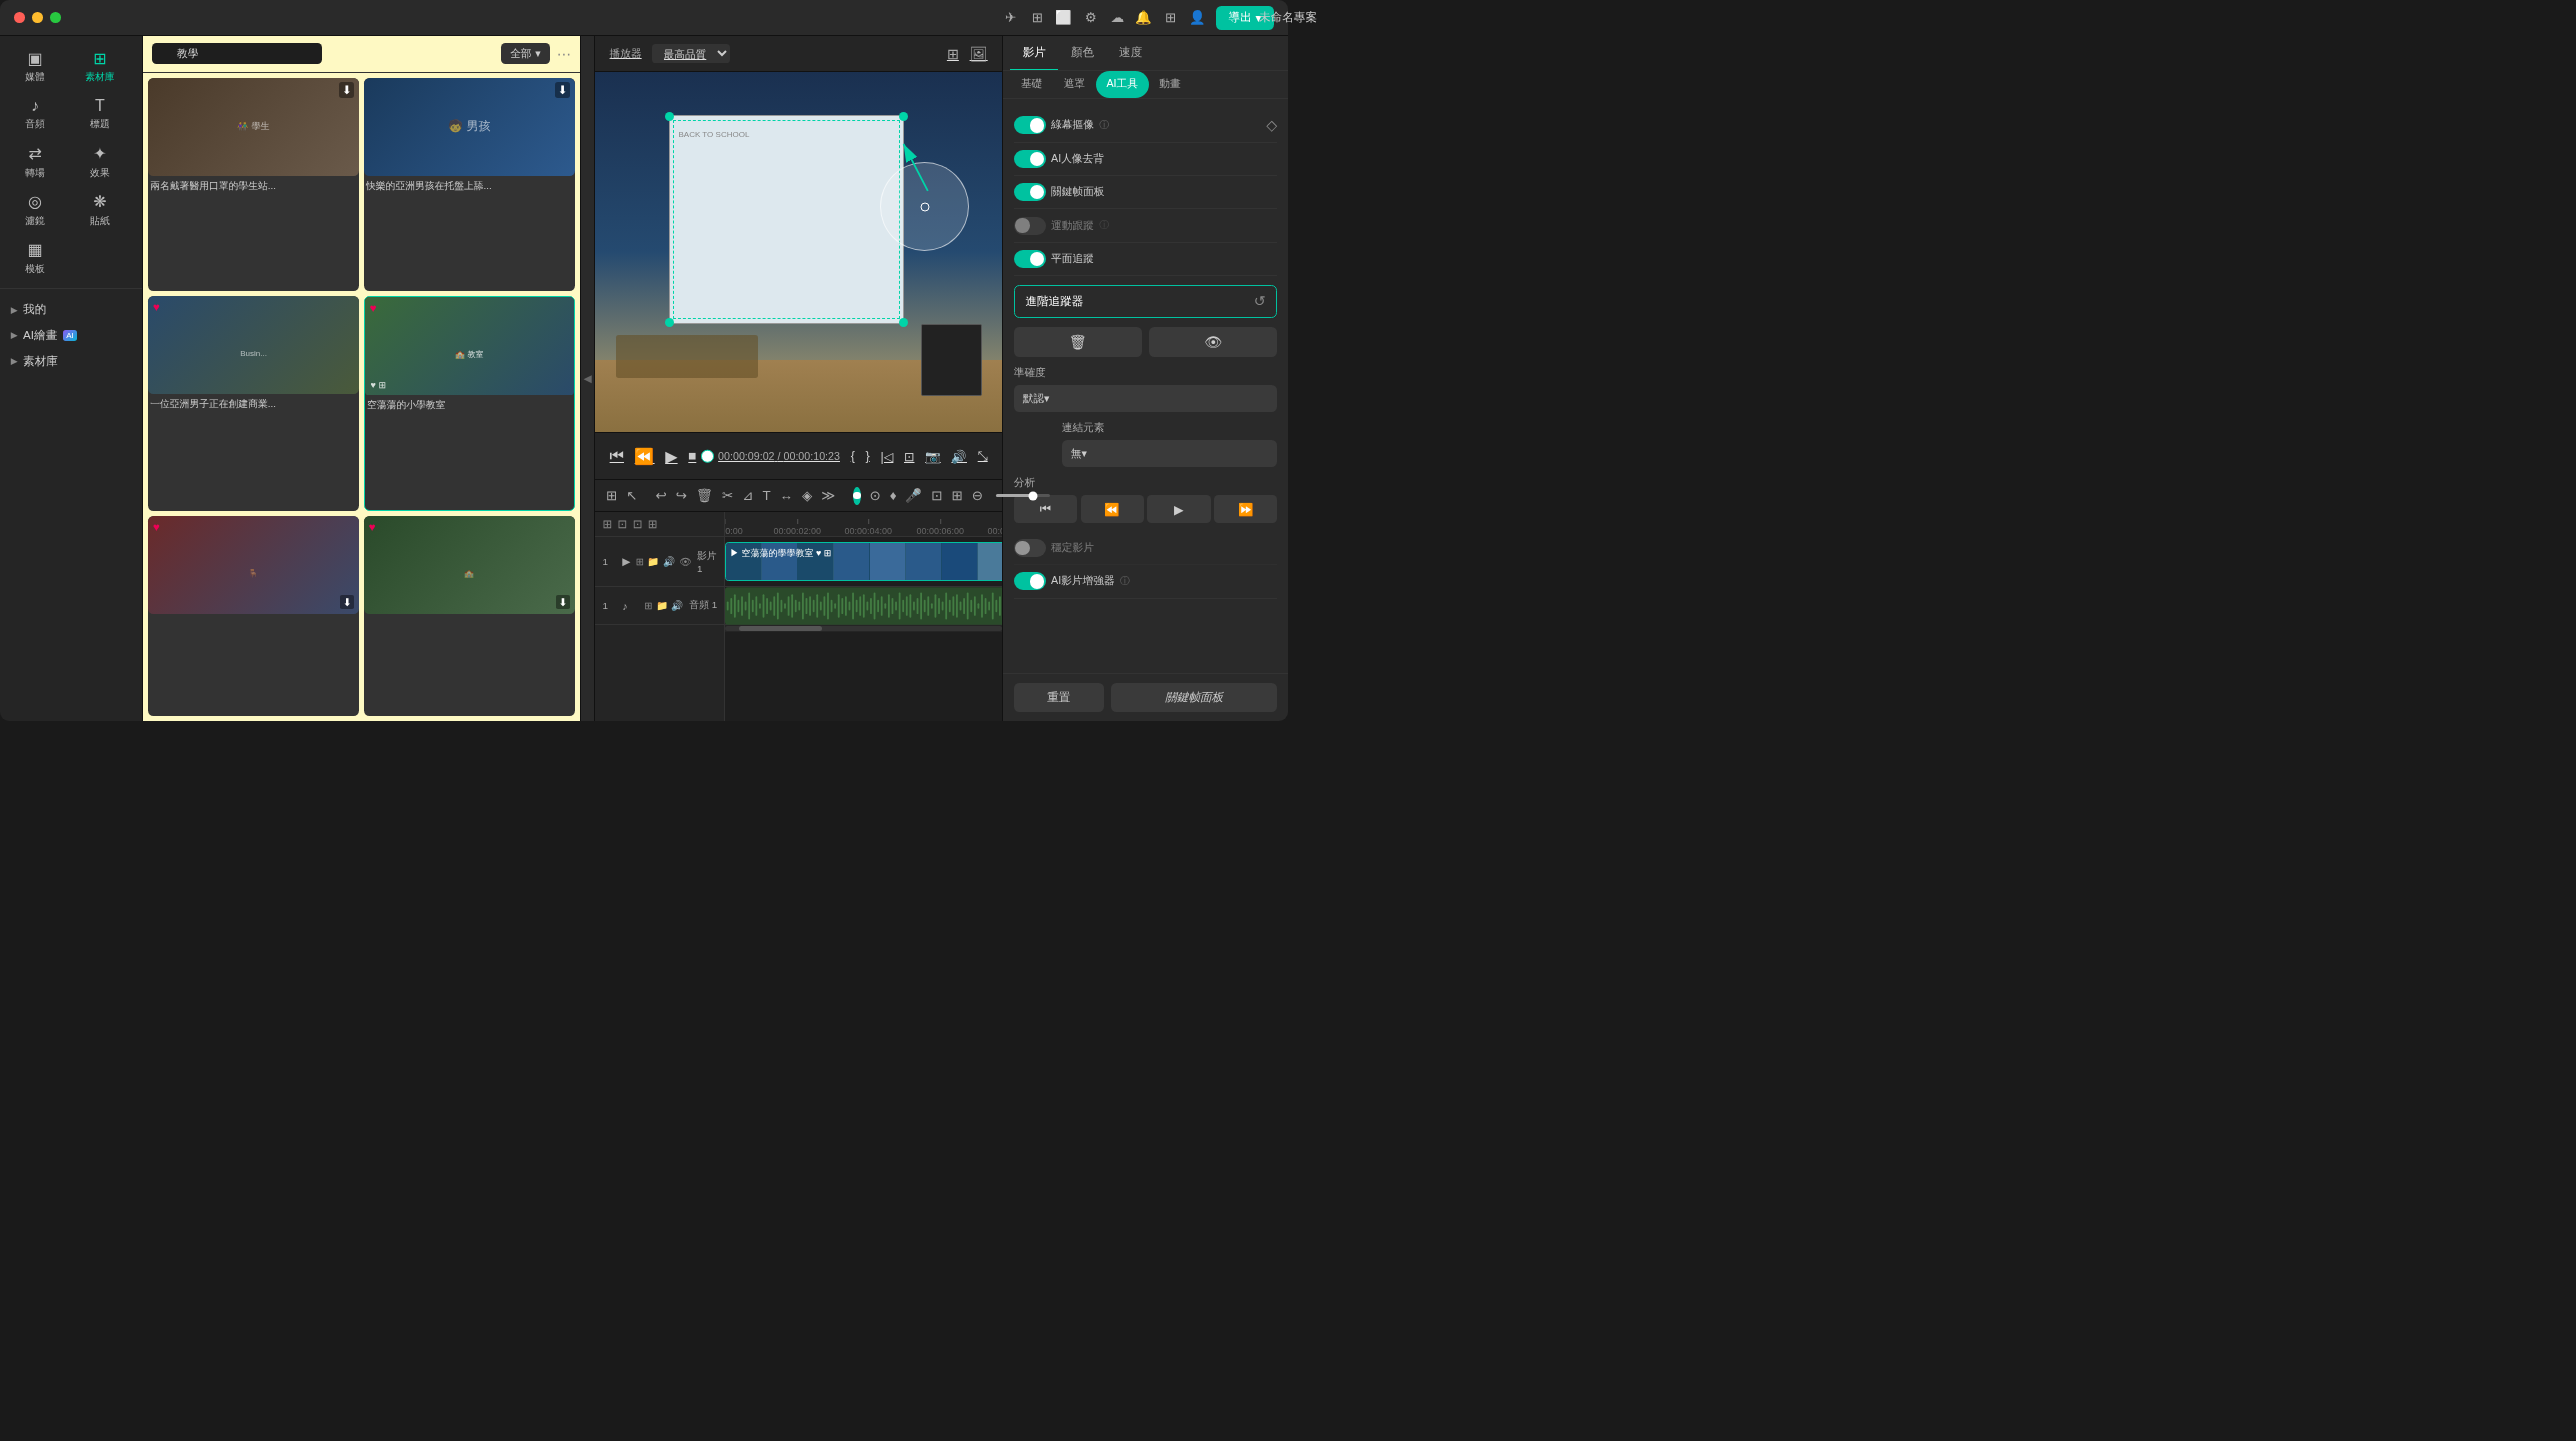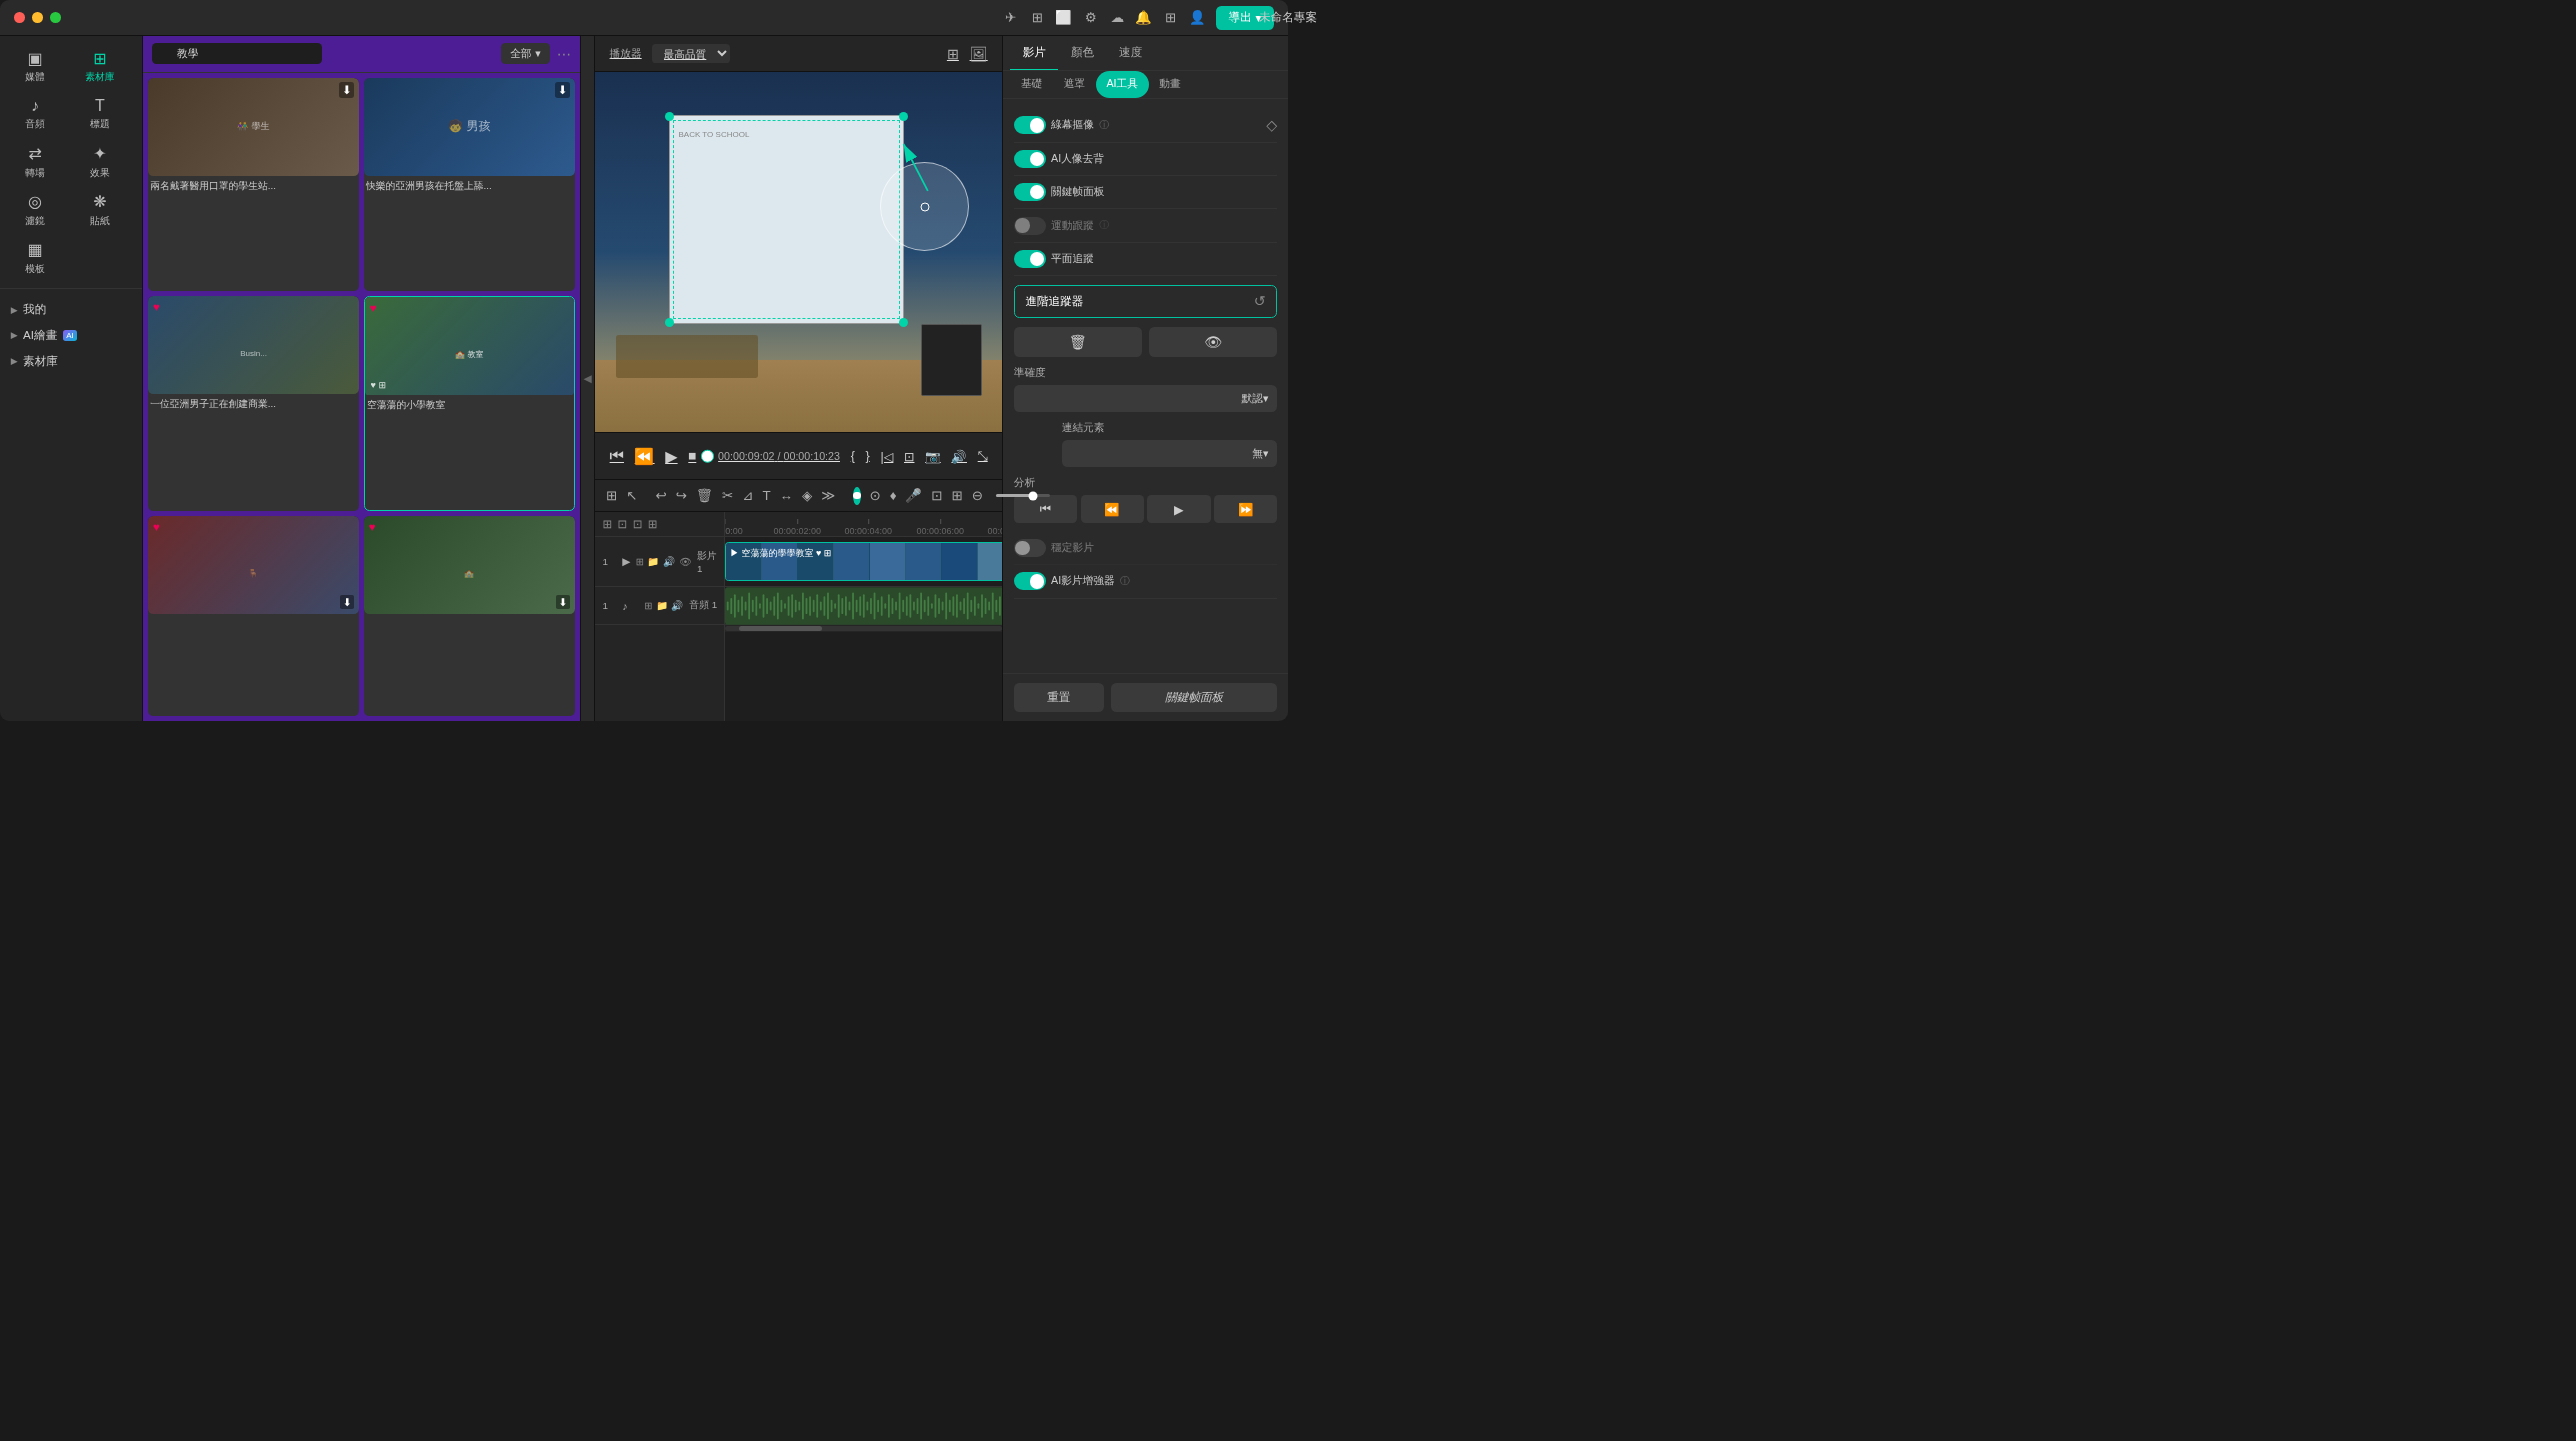--- a/index.html
+++ b/index.html
@@ -93,21 +93,21 @@
       background: linear-gradient(135deg, #8b5cf6, #06b6d4);
       color: white;
       font-size: 8px;
       padding: 0.9px 3.6px;
       border-radius: 2.7px;
     }
 
     
     .media-panel {
       width: 438px;
-      background: #4c1d95;
+      background: #fef9c3;
       border-right: 0.9px solid #111;
       display: flex;
       flex-direction: column;
     }
     .media-search-bar {
       display: flex;
       align-items: center;
       padding: 7.2px 9px;
       gap: 7.2px;
       border-bottom: 0.9px solid #333;
@@ -385,21 +385,21 @@
       width: 100%;
       background: #3a3a3a;
       border: none;
       border-radius: 5.4px;
       color: #ccc;
       padding: 6.3px 9px;
       font-size: 10.7px;
       cursor: pointer;
       display: flex;
       align-items: center;
-      justify-content: flex-end;
+      justify-content: flex-start;
     }
 
     .connect-section { margin-top: 5.4px; margin-left: 48px; }
 
     .analysis-section { margin-top: 9px; }
     .analysis-btns { display: flex; gap: 3.6px; margin-top: 5.4px; }
     .analysis-btn {
       flex: 1;
       background: #3a3a3a;
       border: none;

